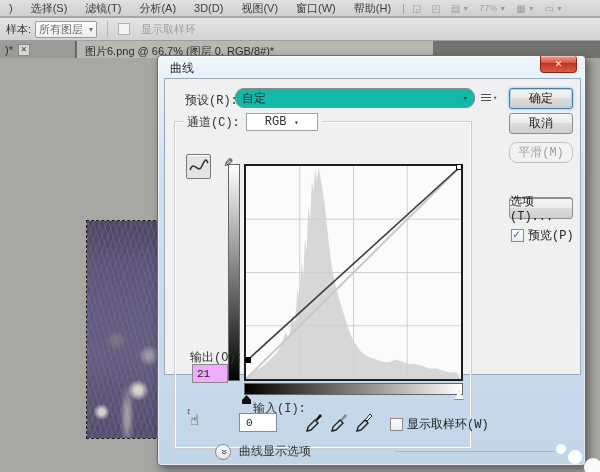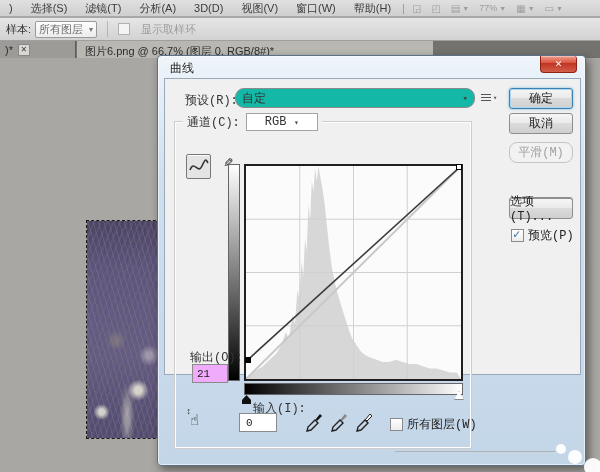--- a/index.html
+++ b/index.html
@@ -310,23 +310,29 @@
       </div>
       <div class="dropper" style="left:190px;">
         <svg width="18" height="20" viewBox="0 0 18 20">
           <path d="M15 2 l2 2 -5 5 -1.5-1.5 Z" fill="#fff" stroke="#222" stroke-width="1"></path>
           <path d="M10 8 L3 15 l-1 4 4-1 7-7 Z" fill="none" stroke="#222" stroke-width="1.4"></path>
         </svg>
       </div>
 
       <div class="chk-row clip-row">
         <span class="chk"></span>
-        <span class="lbl tx">所有图层(W)</span>
-      </div>
-
+        <span class="lbl tx">显示取样环(W)</span>
+      </div>
+
+      <div class="expander">
+        <span class="exp-circle">
+            <span>»</span>
+          </span>
+        <span class="tx">曲线显示选项</span>
+      </div>
       <div class="exp-line"></div>
 
     </div>
   </div>
 
   <div class="wm-bubble" style="left:556px; top:444px; width:10px; height:10px;"></div>
   <div class="wm-bubble" style="left:568px; top:450px; width:14px; height:14px;"></div>
   <div class="wm-bubble" style="left:584px; top:458px; width:18px; height:18px;"></div>
 
 </div>

